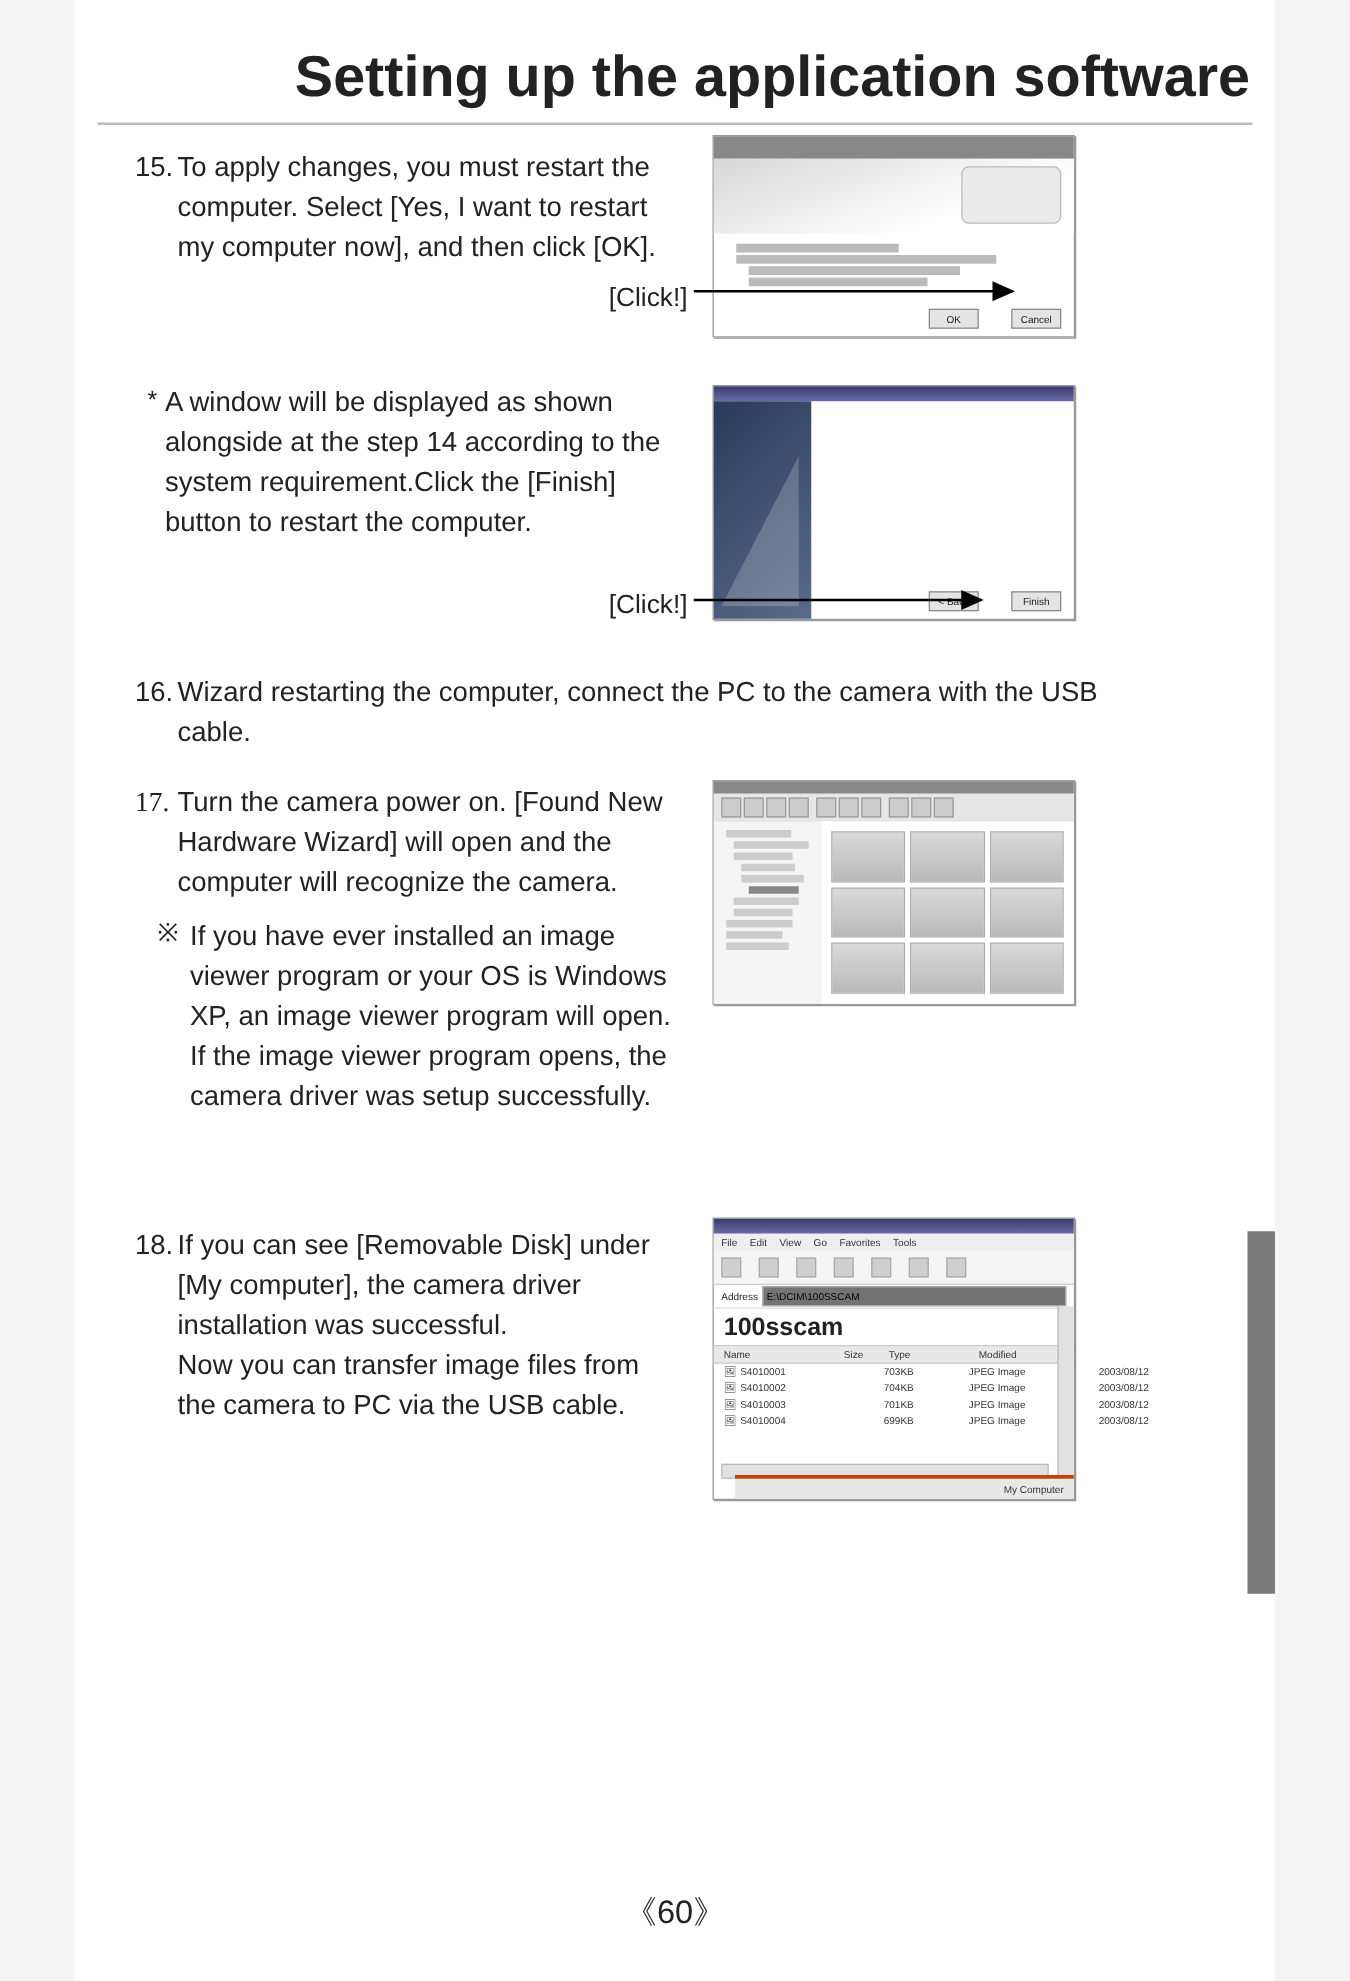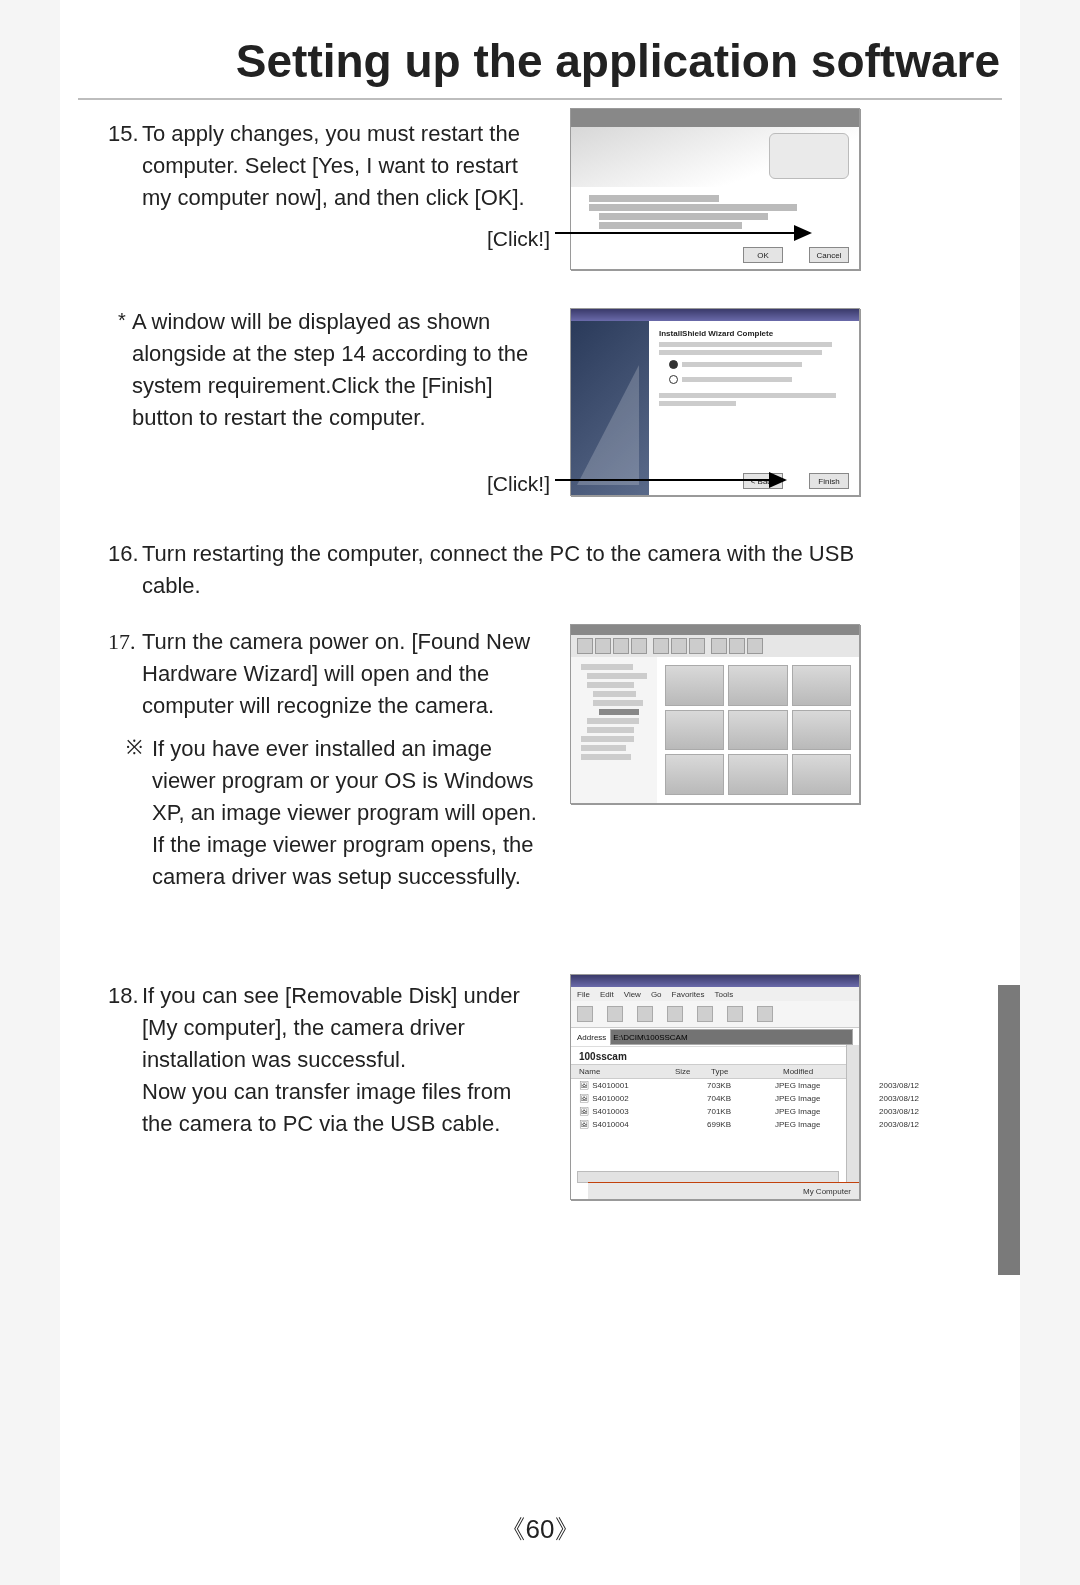--- a/index.html
+++ b/index.html
@@ -200,25 +200,25 @@
     width: 288px; height:224px;
     border:1px solid #9a9a9a; background:#fff;
     box-shadow: 1px 1px 0 #999;
   }
   .shot4 .bar{ height:12px; background:linear-gradient(#3a3a6a,#6a6aaa);}
   .shot4 .menu{ height:14px; font-size:8px; color:#333; display:flex; gap:10px; align-items:center; padding:0 6px; background:#efefef;}
   .shot4 .tb{ height:26px; background:#f5f5f5; border-bottom:1px solid #ccc; display:flex; align-items:center; gap:14px; padding:0 6px;}
   .shot4 .tb .ic{ width:14px;height:14px;background:#cfcfcf;border:1px solid #aaa;}
   .shot4 .addr{ height:18px; display:flex; align-items:center; padding:0 6px; font-size:8px; gap:4px; border-bottom:1px solid #ddd;}
   .shot4 .addr input{ flex:1; height:12px; font-size:8px; border:1px solid #aaa; background:#737373;}
-  .shot4 .folder{ font-weight:bold; font-size:10px; padding:4px 8px 2px 8px; color:#222;}
+  .shot4 .folder{ font-weight:bold; font-size:20px; padding:4px 8px 2px 8px; color:#222;}
   .shot4 .hdr{ display:grid; grid-template-columns: 96px 36px 72px 1fr; font-size:8px; background:#e8e8e8; border-top:1px solid #ccc;border-bottom:1px solid #ccc; padding:2px 8px; color:#333;}
   .shot4 .row{ display:grid; grid-template-columns: 96px 36px 72px 1fr; font-size:8px; padding:2px 8px; color:#333;gap:32px;}
   .shot4 .row .fi::before{ content:"🖼"; margin-right:3px; }
-  .shot4 .status{ position:absolute; bottom:0; left:17px; right:0; height:16px; background:#e8e8e8; border-top:1px solid #c2410c; font-size:8px; display:flex; justify-content:flex-end; align-items:center; padding:0 8px; color:#333;}
+  .shot4 .status{ position:absolute; bottom:0; left:17px; right:0; height:16px; background:#e8e8e8; border-top:3px solid #c2410c; font-size:8px; display:flex; justify-content:flex-end; align-items:center; padding:0 8px; color:#333;}
   .shot4 .scroll{ position:absolute; bottom:16px; left:6px; right:20px; height:10px; background:#e2e2e2; border:1px solid #bbb;}
   .shot4 .vscroll{ position:absolute; top:70px; bottom:16px; right:0; width:12px; background:#e2e2e2; border-left:1px solid #bbb;}
 
   
   .side-tab{
     position:absolute;
     top:985px; right:60px;
     width:22px; height:290px;
     background:#7a7a7a;
   }
@@ -266,44 +266,29 @@
 
 <div class="s14-star body-text">*</div>
 <div class="s14-txt body-text">A window will be displayed as shown alongside at the step 14 according to the system requirement.Click the [Finish] button to restart the computer.</div>
 <div class="click2 body-text">[Click!]</div>
 
 <div class="shot2">
   <div class="bar"></div>
   <div class="leftpane">
       <div class="tri"></div>
     </div>
-  <div class="rpane">
-    <div class="bold">InstallShield Wizard Complete</div>
-    <div class="ln" style="width:90%"></div>
-    <div class="ln" style="width:85%"></div>
-    <div class="radio">
-      <span class="dot sel"></span>
-      <span class="ln" style="width:120px" title="Yes, I want to restart my computer now."></span>
-    </div>
-    <div class="radio">
-      <span class="dot"></span>
-      <span class="ln" style="width:110px" title="No, I will restart my computer later."></span>
-    </div>
-    <div class="ln" style="width:92%; margin-top:8px"></div>
-    <div class="ln" style="width:40%"></div>
-  </div>
   <div class="btnrow2">
     <div class="btn">&lt; Back</div>
     <div class="btn">Finish</div>
   </div>
 </div>
 <div class="arrow2"></div>
 
 <div class="s16-num body-text">16.</div>
-<div class="s16-txt body-text">Turn restarting the computer, connect the PC to the camera with the USB cable.</div>
+<div class="s16-txt body-text">Wizard restarting the computer, connect the PC to the camera with the USB cable.</div>
 
 <div class="s17-num body-text">17.</div>
 <div class="s17-txt body-text">Turn the camera power on. [Found New Hardware Wizard] will open and the computer will recognize the camera.</div>
 <div class="s17-mark body-text">※</div>
 <div class="s17-note body-text">If you have ever installed an image viewer program or your OS is Windows XP, an image viewer program will open. If the image viewer program opens, the camera driver was setup successfully.</div>
 
 <div class="shot3">
   <div class="bar"></div>
   <div class="toolbar">
     <div class="tbtn" style="left:6px"></div>

